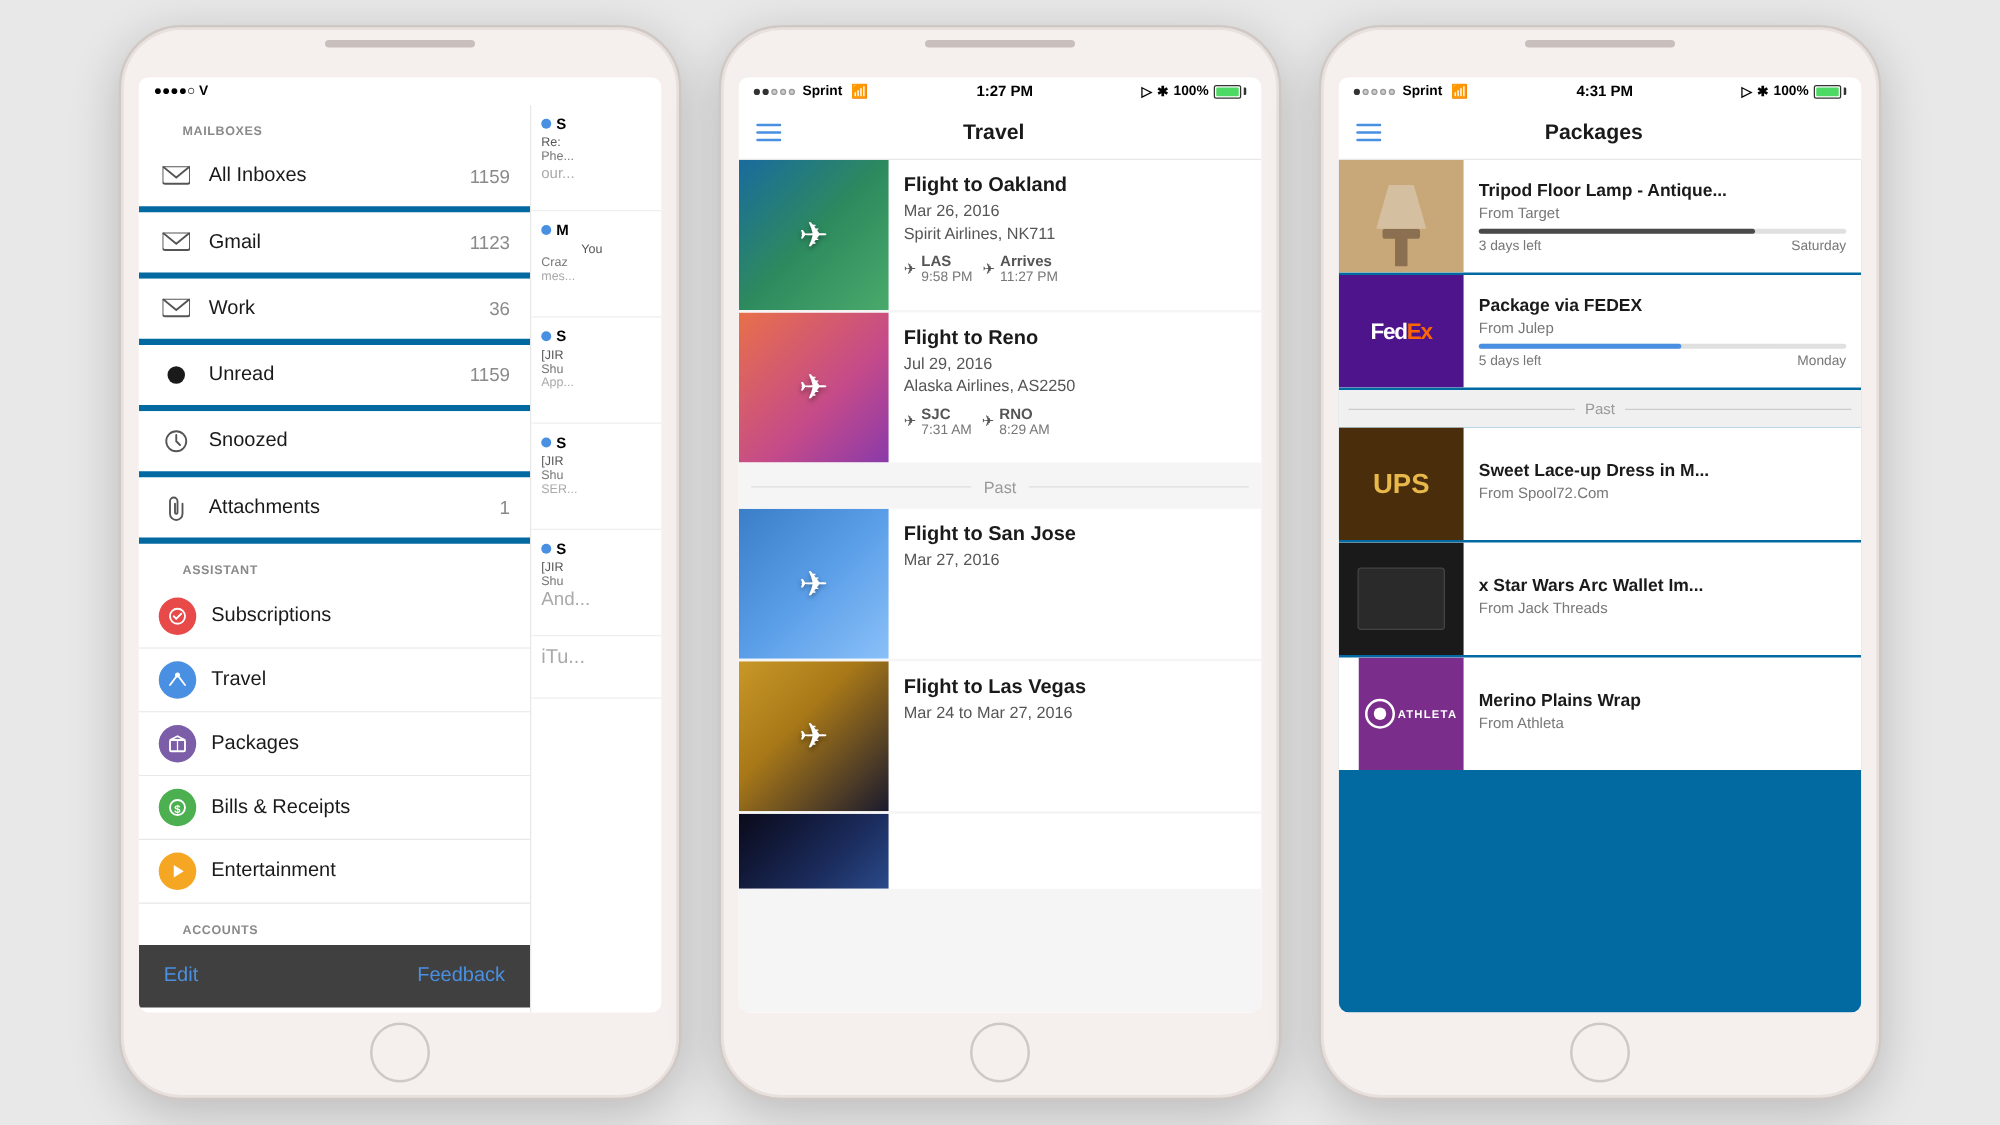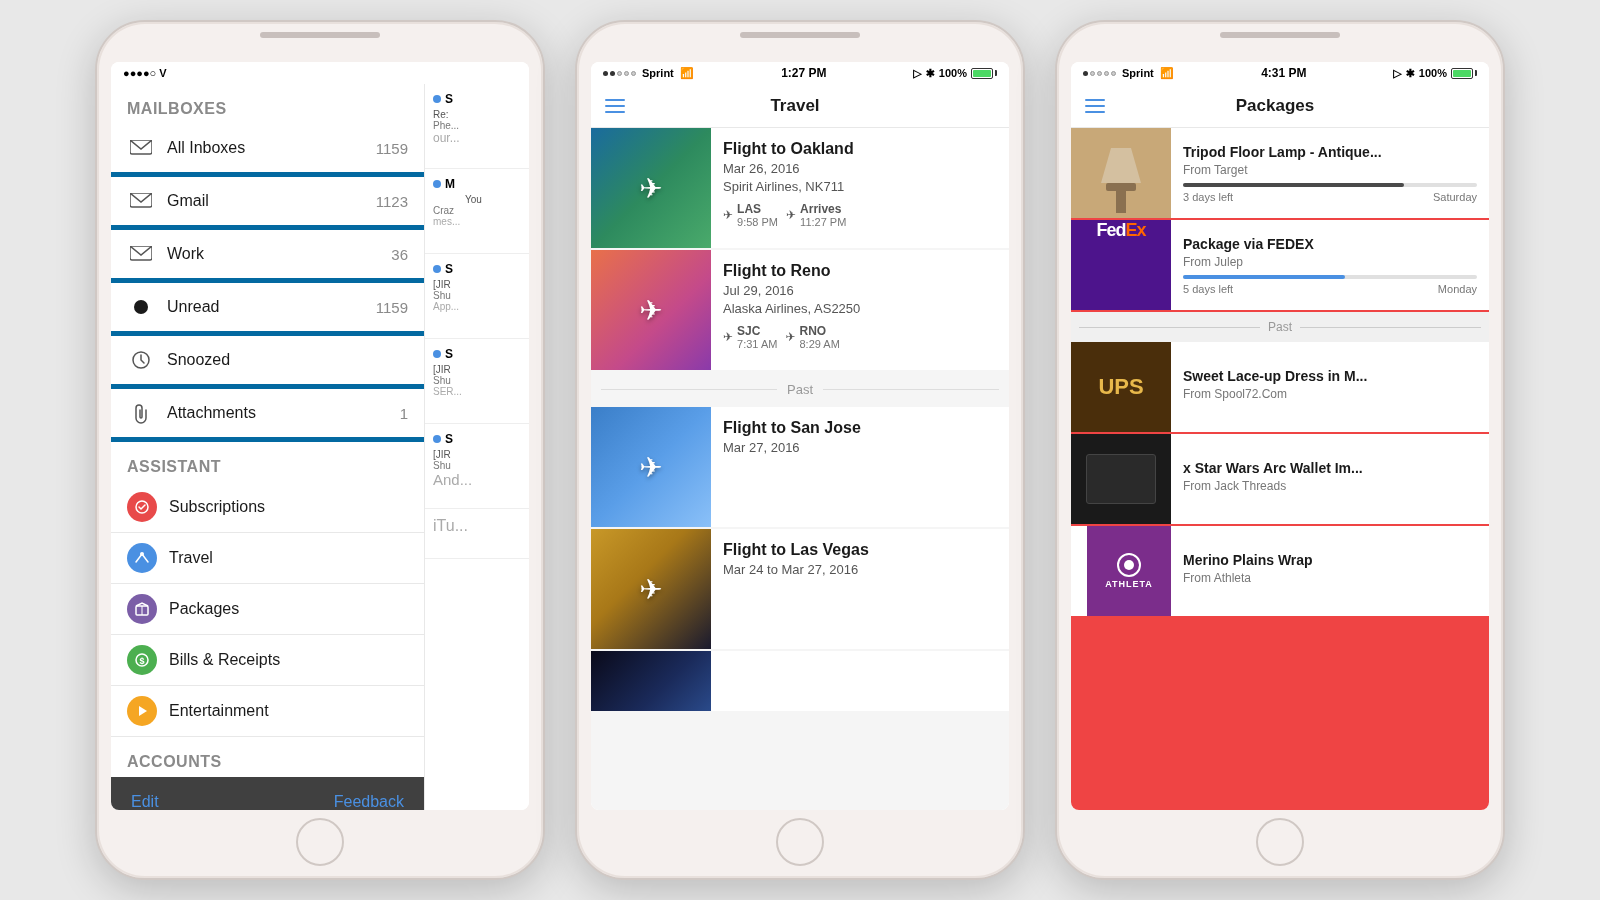--- a/index.html
+++ b/index.html
@@ -156,25 +156,26 @@
 
     
     .screen-content {
       flex: 1;
       overflow: hidden;
       background: #f5f5f5;
     }
 
     .mailboxes-section-header {
       padding: 16px 16px 6px;
-      font-size: 16px;
+      font-size: 10px;
       font-weight: 600;
       color: #8a8a8a;
       letter-spacing: 0.5px;
       text-transform: uppercase;
+      margin-left: 19px;
     }
 
     .mailbox-item {
       display: flex;
       align-items: center;
       padding: 10px 16px;
       background: white;
       border-bottom: 5px solid #0369a1;
       cursor: pointer;
     }
@@ -359,21 +360,21 @@
     .section-divider::before,
     .section-divider::after {
       content: '';
       flex: 1;
       height: 1px;
       background: #ddd;
     }
 
     
     .packages-list {
-      background: #ef4444;
+      background: #0369a1;
       height: 100%;
       overflow-y: auto;
     }
 
     .package-item {
       background: white;
       margin-bottom: 2px;
       display: flex;
       align-items: center;
       cursor: pointer;
@@ -468,38 +469,37 @@
       font-family: Arial;
     }
 
     .fedex-logo {
       background: #4d148c;
       width: 100%;
       height: 100%;
       display: flex;
       flex-direction: column;
       align-items: center;
-      justify-content: flex-start;
+      justify-content: center;
     }
 
     .fedex-text {
       font-size: 18px;
       font-weight: 900;
       color: white;
       letter-spacing: -1px;
     }
 
     .fedex-text span { color: #ff6600; }
 
     .athleta-logo {
       background: #7b2d8b;
       width: 100%;
       height: 100%;
       display: flex;
-      flex-direction: column;
       align-items: center;
       justify-content: center;
       gap: 2px;
       margin-left: 16px;
     }
 
     .athleta-circle {
       width: 24px;
       height: 24px;
       border: 2px solid white;

